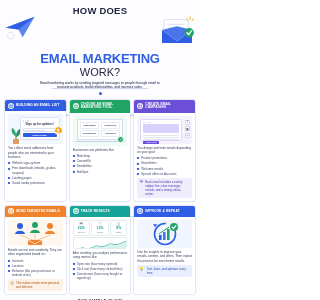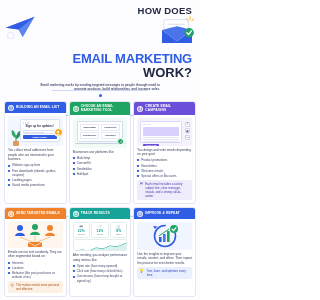--- a/index.html
+++ b/index.html
@@ -7,24 +7,24 @@
   body {
     font-family: "Liberation Sans", sans-serif;
     background: #ffffff;
     color: #2b2f49;
     overflow: hidden;
     position: relative;
   }
   .page { width: 200px; height: 300px; position: relative; background:#fdfdff; }
 
   
-  .header { position: relative; padding: 6px 8px 2px; text-align: right; }
+  .header { position: relative; padding: 6px 8px 2px; text-align: center; }
   .h-l1 { font-size: 9.5px; font-weight: bold; letter-spacing: .2px; color:#222742; line-height:1.05; }
   .h-l2 { font-size: 13px; font-weight: bold; color:#2f5de3; line-height:1.05; letter-spacing:-.2px;margin-top:36px; }
-  .h-l3 { font-size: 13px; font-weight: bold; color:#222742; line-height:1.1; }
+  .h-l3 { font-size: 11px; font-weight: normal; color:#222742; line-height:1.1; }
   .h-sub { font-size: 3.1px; color:#4b5070; line-height:1.45; margin: 3px auto 0; width: 120px; font-weight:bold; }
   .h-dot { width:3px; height:3px; border-radius:50%; background:#2f5de3; margin: 2px auto 0; }
   .h-rule { width:96px; height:.6px; background:#cfd8f5; margin: 0 auto; position:relative; top:-1.7px; }
 
   .plane { position:absolute; left:4px; top:14px; width:34px; height:26px; }
   .env-art { position:absolute; right:4px; top:14px; width:38px; height:30px; }
 
   
   .grid { display:grid; grid-template-columns: 1fr 1fr 1fr; gap:2px; padding: 2px 4px 0; }
   .card { border-radius:3px; background:#fff; border:0.5px solid #e3e7f5; overflow:hidden; display:flex; flex-direction:column; }

